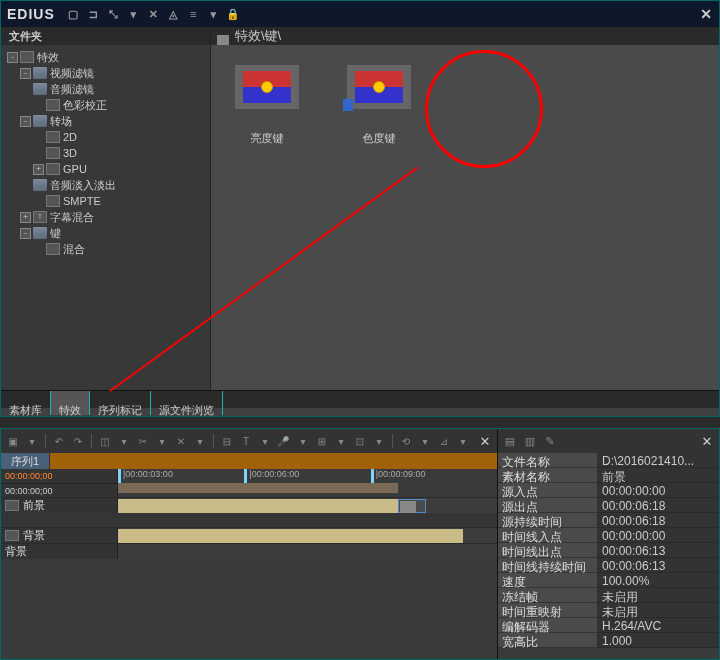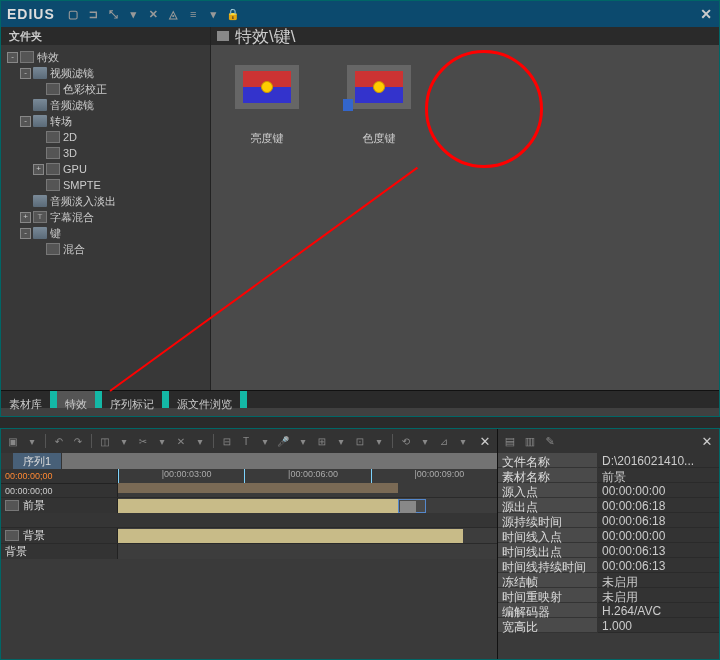--- a/index.html
+++ b/index.html
@@ -1,66 +1,66 @@
 <!DOCTYPE html>
 <html><head>
 <meta charset="utf-8">
 <style>
 * { margin:0; padding:0; box-sizing:border-box; font-family:"Microsoft YaHei",Arial,sans-serif; }
 body { background:#2a2a2a; width:720px; height:660px; overflow:hidden; position:relative; color:#ccc; font-size:11px; }
 .top-panel { border:1px solid #006666; height:417px; background:#404040; }
-.titlebar { height:26px; background:#0c4a6e; display:flex; align-items:center; padding:12px 6px; color:#ddd; font-size:14px; font-weight:bold; letter-spacing:1px; }
+.titlebar { height:26px; background:#0f172a; display:flex; align-items:center; padding:12px 6px; color:#ddd; font-size:14px; font-weight:bold; letter-spacing:1px; }
 .titlebar .tools { display:flex; gap:6px; margin-left:12px; }
 .titlebar .tools span { width:14px; height:14px; display:flex; align-items:center; justify-content:center; color:#999; font-size:11px; }
 .titlebar .close { margin-left:auto; color:#ccc; font-size:14px; }
 .upper-body { display:flex; height:363px; }
 .tree-panel { width:210px; background:#383838; border-right:1px solid #222; }
 .tree-header { background:#2a2a2a; height:18px; padding:2px 8px; color:#ccc; font-size:11px; font-weight:bold; }
 .tree { padding:4px 2px; font-size:11px; color:#ccc; }
 .tree-row { display:flex; align-items:center; height:16px; padding-left:4px; }
 .tree-row .exp { width:11px; height:11px; border:1px solid #888; background:#555; display:flex; align-items:center; justify-content:center; font-size:8px; line-height:1; margin-right:2px; color:#ccc; }
 .tree-row .sp { width:13px; }
 .tree-row .ico { width:14px; height:12px; margin-right:3px; display:inline-block; }
 .ico-folder { background:linear-gradient(#7a8a98,#5a6a78); border-radius:1px; }
 .ico-fx { background:#555; border:1px solid #777; }
 .ico-t { background:#555; border:1px solid #777; font-size:8px; text-align:center; line-height:10px; color:#aaa; }
 .content-panel { flex:1; background:#4a4a4a; position:relative; }
-.content-header { height:18px; background:#2a2a2a; display:flex; align-items:center; padding:0 6px; gap:6px; font-size:17px; color:#ccc; }
+.content-header { height:18px; background:#2a2a2a; display:flex; align-items:flex-end; padding:0 6px; gap:6px; font-size:13px; color:#ccc; }
 .content-header .fico { width:12px; height:10px; background:#888; }
 .thumbs { display:flex; gap:40px; padding:20px 20px; }
 .thumb { width:72px; display:flex; flex-direction:column; align-items:center; gap:22px; }
 .thumb-img { width:64px; height:44px; background:#666; display:flex; align-items:center; justify-content:center; position:relative; }
 .thumb.selected .thumb-img { outline:2px solid #3399ff; }
 .flag { width:48px; height:32px; position:relative; }
 .flag .top { position:absolute; top:0; left:0; right:0; height:16px; }
 .flag .bot { position:absolute; bottom:0; left:0; right:0; height:16px; }
 .flag .dot { position:absolute; top:50%; left:50%; width:12px; height:12px; background:#ffcc00; border-radius:50%; transform:translate(-50%,-50%); border:1px solid #cc9900; }
 .thumb-label { font-size:11px; color:#ccc; text-align:center; }
 .thumb.selected .thumb-label { color:#fff; }
 .thumb .back { position:absolute; top:6px; left:10px; width:48px; height:32px; background:#ffcc33; }
 .thumb .tag { position:absolute; bottom:-2px; left:-4px; width:10px; height:12px; background:#3366cc; }
 .tabs { height:18px; background:#2a2a2a; display:flex; border-top:1px solid #111; }
-.tab { padding:6px 8px; font-size:11px; color:#ccc; border-right:7px solid #14b8a6; }
+.tab { padding:12px 8px; font-size:11px; color:#ccc; border-right:1px solid #14b8a6; }
 .tab.active { background:#555; }
 .gap { height:11px; background:#2a2a2a; }
 .lower-panel { border:1px solid #006666; height:232px; display:flex; background:#383838; }
 .timeline { width:497px; border-right:1px solid #111; display:flex; flex-direction:column; }
 .tl-toolbar { height:24px; background:#333; display:flex; align-items:center; padding:0 4px; gap:3px; }
 .tl-toolbar span { width:16px; height:16px; display:flex; align-items:center; justify-content:center; color:#888; font-size:10px; }
 .tl-toolbar .sep { width:1px; height:14px; background:#555; margin:0 2px; }
 .tl-toolbar .close { margin-left:auto; color:#ccc; font-size:13px; }
-.tl-seqtab { height:16px; background:#737373; display:flex;margin-left:12px; }
+.tl-seqtab { height:16px; background:#a16207; display:flex; }
 .tl-seqtab .seq { background:#486078; padding:1px 10px; font-size:11px; color:#ddd; border-right:1px solid #333; }
 .ruler-row { height:28px; display:flex; background:#3a3a3a; }
 .ruler-left { width:117px; background:#333; border-right:1px solid #222; display:flex; flex-direction:column; }
 .ruler-left .tc-top { height:14px; font-size:9px; color:#ff8833; padding-left:4px; display:flex; align-items:center; }
 .ruler-left .tc-bot { height:14px; font-size:9px; color:#ccc; padding-left:4px; display:flex; align-items:center; border-top:1px solid #222; }
 .ruler-right { flex:1; position:relative; background:#3a3a3a; overflow:hidden; }
 .ruler-right .ticks { position:absolute; top:0; left:0; right:0; height:14px; display:flex; font-size:9px; color:#aaa; }
-.ruler-right .ticks div { width:145px; border-left:1px solid #7dd3fc; padding-left:10px;text-align:center; }
+.ruler-right .ticks div { width:145px; border-left:3px solid #7dd3fc; padding-left:2px; }
 .ruler-right .bar { position:absolute; top:14px; left:0; height:10px; width:280px; background:#7a6a55; }
 .track-area { flex:1; background:#3a3a3a; overflow:hidden; }
 .track { height:16px; display:flex; border-top:1px solid #2a2a2a; }
 .track-head { width:117px; background:#333; display:flex; align-items:center; padding:0 4px; gap:4px; border-right:1px solid #222; }
 .track-head .tico { width:14px; height:11px; background:#555; border:1px solid #777; }
 .track-head .tname { font-size:11px; color:#ddd; }
 .track-body { flex:1; position:relative; background:#3d3d3d; }
 .clip-khaki { position:absolute; top:1px; left:0; height:14px; background:#c8bb88; }
 .clip-magenta { position:absolute; top:1px; left:0; height:14px; background:#c858c8; }
 .clip-dark { position:absolute; top:1px; left:0; height:14px; background:#4a4a4a; border:1px solid #5588cc; }
@@ -107,32 +107,32 @@
           </div>
           <div class="tree-row">
             <span class="sp"></span>
             <span class="exp">-</span>
             <span class="ico ico-folder"></span>
             <span>视频滤镜</span>
           </div>
           <div class="tree-row">
             <span class="sp"></span>
             <span class="sp"></span>
+            <span class="ico ico-folder"></span>
+            <span>音频滤镜</span>
+          </div>
+          <div class="tree-row">
+            <span class="sp"></span>
+            <span class="sp"></span>
             <span class="sp"></span>
             <span class="ico ico-fx"></span>
             <span>色彩校正</span>
           </div>
           <div class="tree-row">
             <span class="sp"></span>
-            <span class="sp"></span>
-            <span class="ico ico-folder"></span>
-            <span>音频滤镜</span>
-          </div>
-          <div class="tree-row">
-            <span class="sp"></span>
             <span class="exp">-</span>
             <span class="ico ico-folder"></span>
             <span>转场</span>
           </div>
           <div class="tree-row">
             <span class="sp"></span>
             <span class="sp"></span>
             <span class="sp"></span>
             <span class="ico ico-fx"></span>
             <span>2D</span>
@@ -147,29 +147,29 @@
           <div class="tree-row">
             <span class="sp"></span>
             <span class="sp"></span>
             <span class="exp">+</span>
             <span class="ico ico-fx"></span>
             <span>GPU</span>
           </div>
           <div class="tree-row">
             <span class="sp"></span>
             <span class="sp"></span>
+            <span class="ico ico-folder"></span>
+            <span>音频淡入淡出</span>
+          </div>
+          <div class="tree-row">
+            <span class="sp"></span>
+            <span class="sp"></span>
             <span class="sp"></span>
             <span class="ico ico-fx"></span>
             <span>SMPTE</span>
-          </div>
-          <div class="tree-row">
-            <span class="sp"></span>
-            <span class="sp"></span>
-            <span class="ico ico-folder"></span>
-            <span>音频淡入淡出</span>
           </div>
           <div class="tree-row">
             <span class="sp"></span>
             <span class="exp">+</span>
             <span class="ico ico-t">T</span>
             <span>字幕混合</span>
           </div>
           <div class="tree-row">
             <span class="sp"></span>
             <span class="exp">-</span>
@@ -337,20 +337,24 @@
         </div>
         <div class="prop-row">
           <div class="k">时间线出点</div>
           <div class="v">00:00:06:13</div>
         </div>
         <div class="prop-row">
           <div class="k">时间线持续时间</div>
           <div class="v">00:00:06:13</div>
         </div>
         <div class="prop-row">
+          <div class="k">速度</div>
+          <div class="v">100.00%</div>
+        </div>
+        <div class="prop-row">
           <div class="k">冻结帧</div>
           <div class="v">未启用</div>
         </div>
         <div class="prop-row">
           <div class="k">时间重映射</div>
           <div class="v">未启用</div>
         </div>
         <div class="prop-row">
           <div class="k">编解码器</div>
           <div class="v">H.264/AVC</div>

